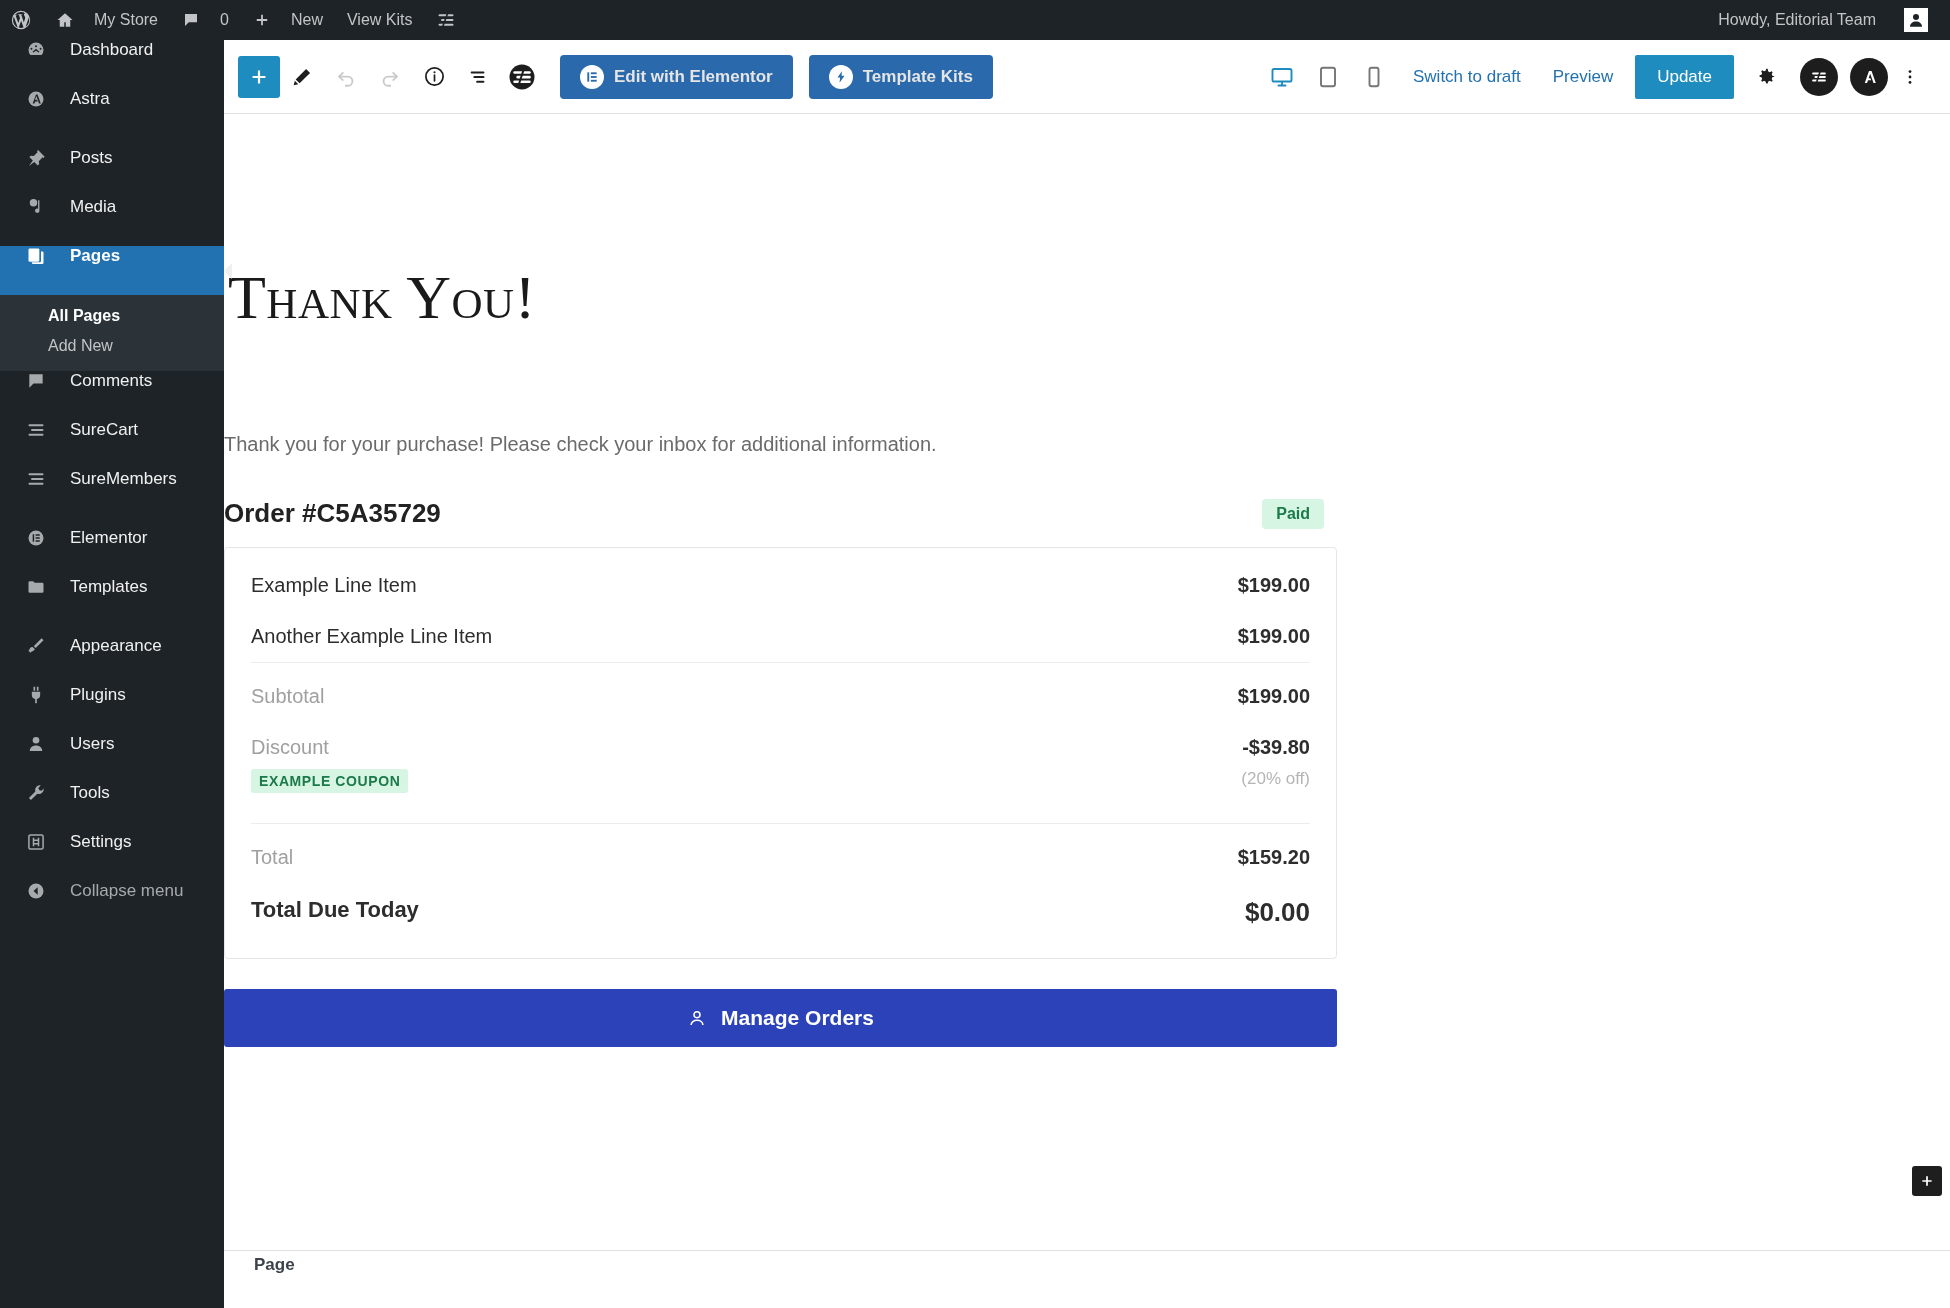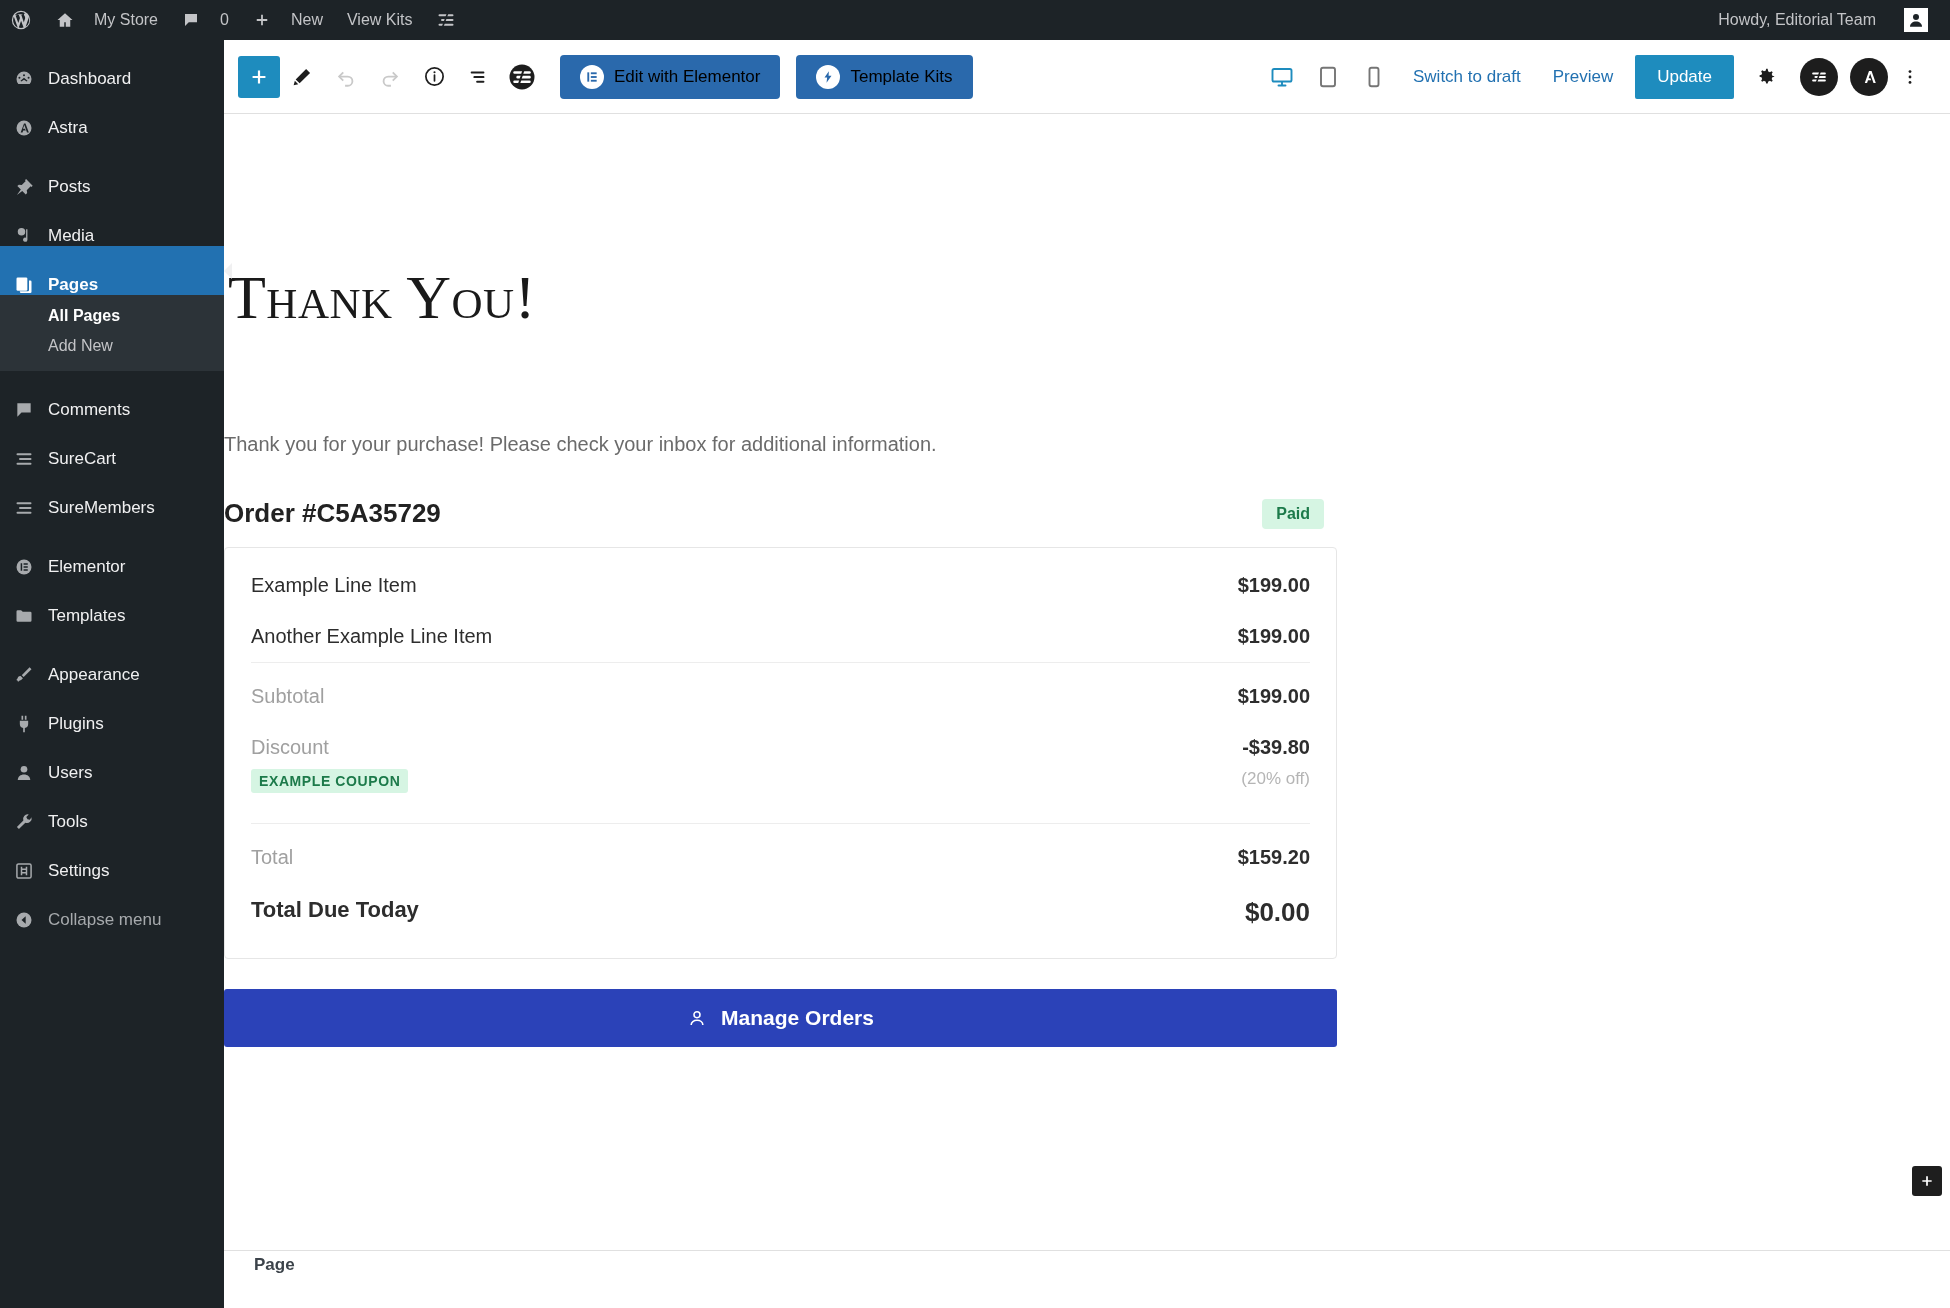--- a/index.html
+++ b/index.html
@@ -36,22 +36,22 @@
 
   
   #sidebar {
     position: absolute; top: 40px; left: 0;
     width: 224px; height: 1268px;
     background: #1d2327;
     z-index: 40;
   }
   .menu-item {
     position: relative;
-    display: flex; align-items: flex-end; gap: 12px;
-    height: 49px; padding-left: 12px;
+    display: flex; align-items: flex-start; gap: 22px;
+    height: 49px; padding-left: 24px;
     color: #f0f0f1; font-size: 17px;
   }
   .menu-item .mi-icon {
     width: 24px; display: inline-flex;
     align-items: center; justify-content: center;
     color: #a7aaad;
   }
   .menu-item.active {
     background: #2271b1; color: #fff; font-weight: bold;
   }
@@ -95,23 +95,23 @@
   }
   .tb-btn.primary-sq {
     background: #1e8cbe; color: #fff; border-radius: 3px;
     width: 42px; height: 42px;
   }
   .tb-btn.disabled { color: #c9c9c9; }
   .tb-gap { width: 16px; }
   .tb-pill {
     display: inline-flex; align-items: center; gap: 10px;
     height: 44px; padding: 0 20px;
-    background: #2a69ac; color: #000000;
+    background: #2a69ac; color: #e5e5e5;
     border-radius: 4px;
-    font-size: 17px; font-weight: normal;
+    font-size: 17px; font-weight: bold;
     white-space: nowrap;
   }
   .tb-pill .pill-mark {
     width: 24px; height: 24px; border-radius: 50%;
     background: #fff; color: #2a69ac;
     display: inline-flex; align-items: center; justify-content: center;
     font-size: 14px; font-weight: bold;
   }
   .tb-flex { flex: 1; }
   .tb-device {

